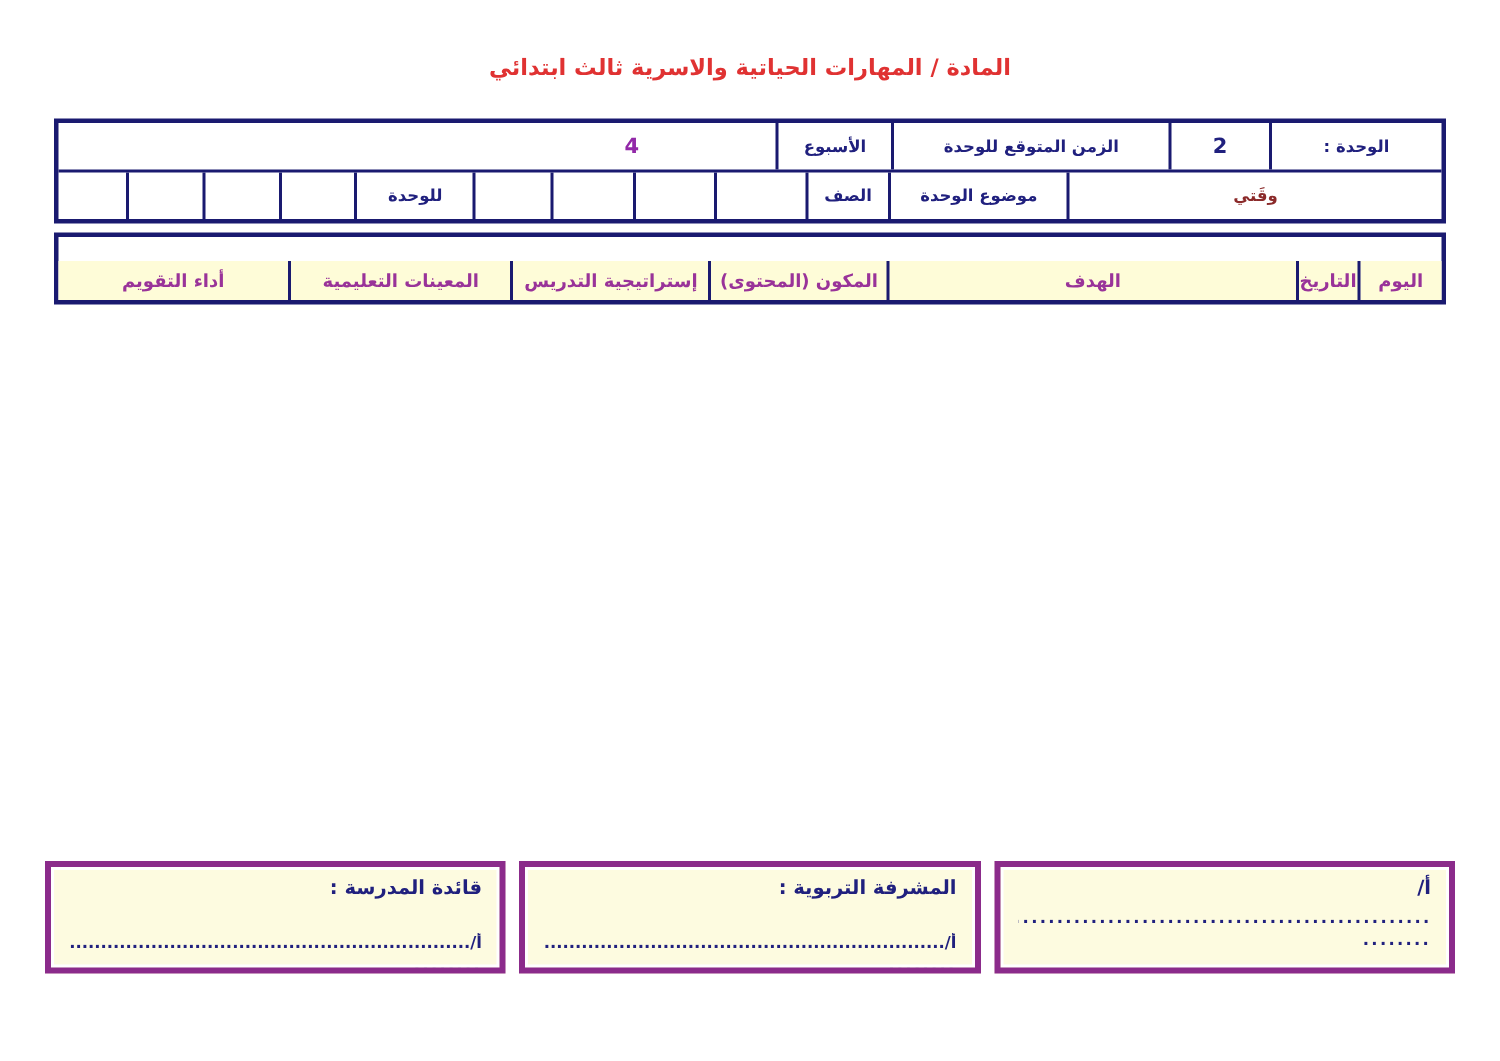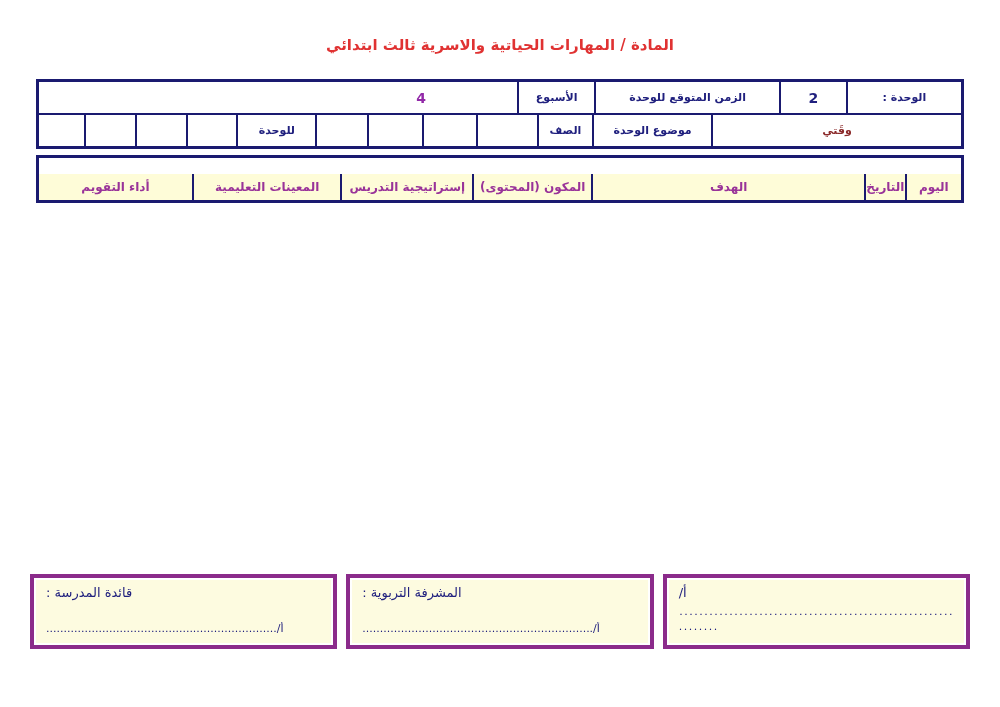--- a/index.html
+++ b/index.html
@@ -54,21 +54,21 @@
   .signatures{
     display:flex;gap:9px;
     margin:371px 30px 0 30px;
   }
   .sig{
     flex:1;height:75px;
     border:4px solid var(--box-purple);
     background:var(--box-yellow);
     box-shadow:inset 0 0 0 2px #ffffff;
     padding:7px 12px 3px 12px;
-    text-align:left;color:var(--text-navy);font-weight:normal;
+    text-align:right;color:var(--text-navy);font-weight:bold;
     overflow:hidden;
   }
   .sig-title{font-size:13px;line-height:16px;}
   .sig-prefix{font-size:13px;line-height:15px;}
   .sig-dots{
     font-size:11px;letter-spacing:1.5px;line-height:13px;
     white-space:nowrap;overflow:hidden;margin-top:5px;
   }
   .sig-dots.lone{margin-top:21px;}
   .sig-footer{font-size:11px;letter-spacing:1.5px;line-height:13px;margin-top:2px;}

